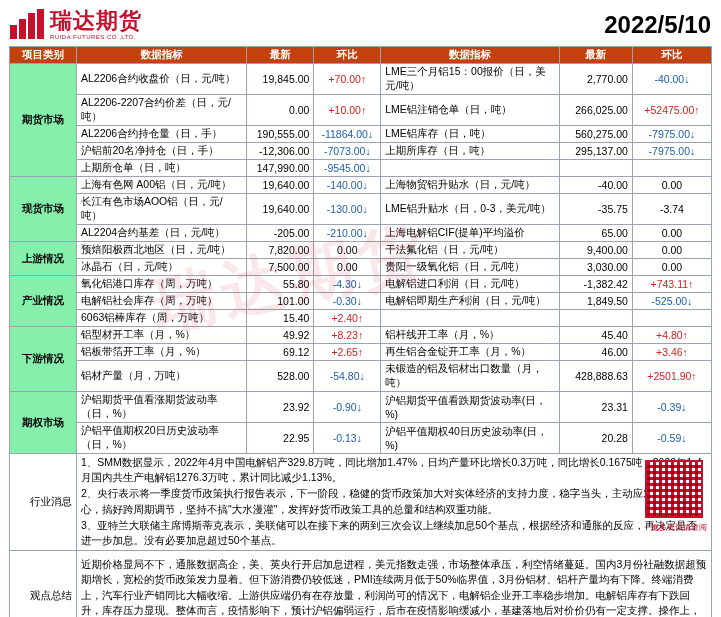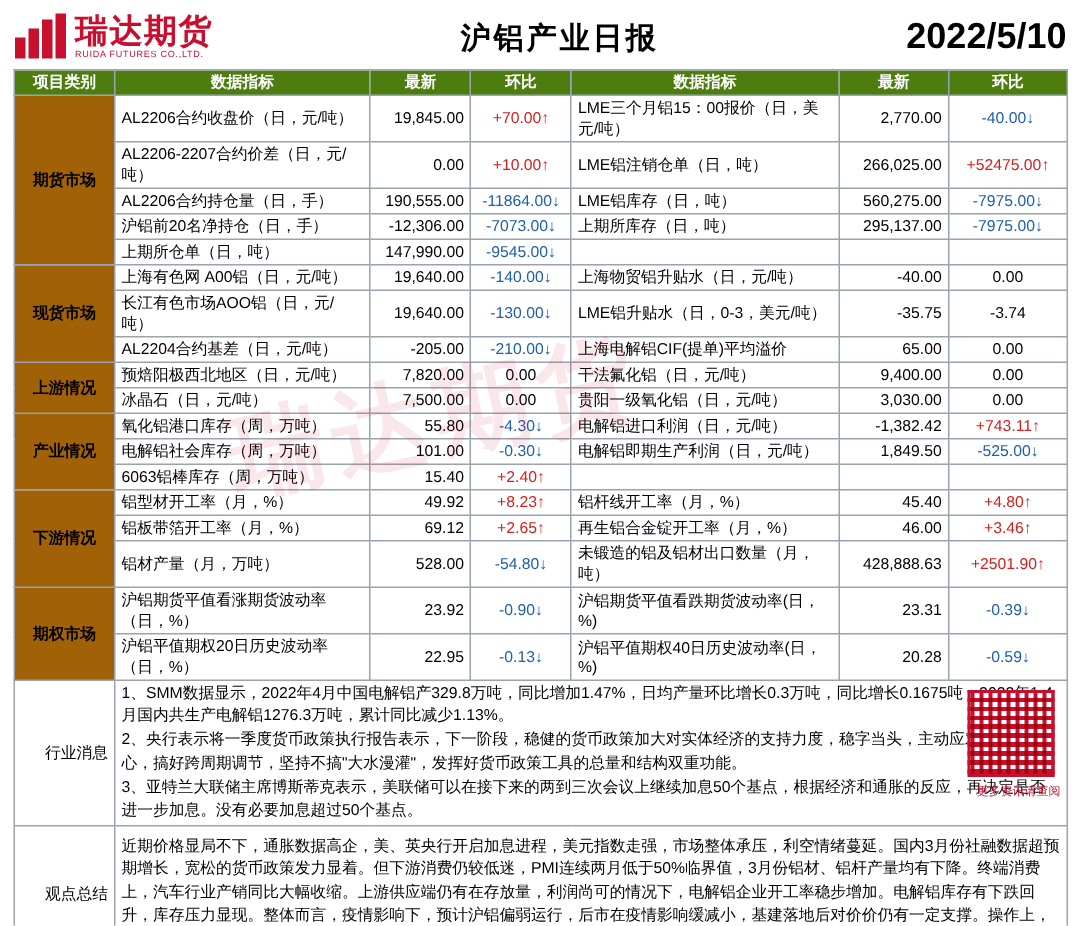--- a/index.html
+++ b/index.html
@@ -44,28 +44,28 @@
     table-layout:fixed;
   }
   table.main td, table.main th {
     border:1px solid #9aa4b0;
     padding:1px 4px;
     font-size:10.5px;
     height:15px;
     vertical-align:middle;
   }
   thead th {
-    background:#4d7c0f;
+    background:#c2410c;
     color:#fff;
     font-weight:bold;
     text-align:center;
     height:19px;
     font-size:11px;
   }
-  .cat { text-align:center; font-weight:bold; background:#a16207; font-size:11px; }
+  .cat { text-align:center; font-weight:bold; background:#86efac; font-size:11px; }
   .ind { text-align:left; }
   .num { text-align:right; padding-right:6px; }
   .chg { text-align:center; padding-right:6px; }
   .up { color:#d32020; }
   .down { color:#1f5fa9; }
   .zero { color:#000; }
 
   
   .blk-label { text-align:right; font-weight:normal; font-size:11px; }
   .blk-body { text-align:left; font-size:10px; line-height:1.45; padding:3px 6px; position:relative; }
@@ -101,21 +101,20 @@
         <div class="bar b1"></div>
           <div class="bar b2"></div>
           <div class="bar b3"></div>
           <div class="bar b4"></div>
       </div>
       <div>
         <div class="logo-text-cn">瑞达期货</div>
         <div class="logo-text-en">RUIDA FUTURES CO.,LTD.</div>
       </div>
     </div>
-    <div class="title-main">沪铝产业日报</div>
     <div class="date-main">2022/5/10</div>
   </div>
 
 
   <table class="main">
     <colgroup>
       <col style="width:66px">
         <col style="width:168px">
         <col style="width:66px">
         <col style="width:66px">

